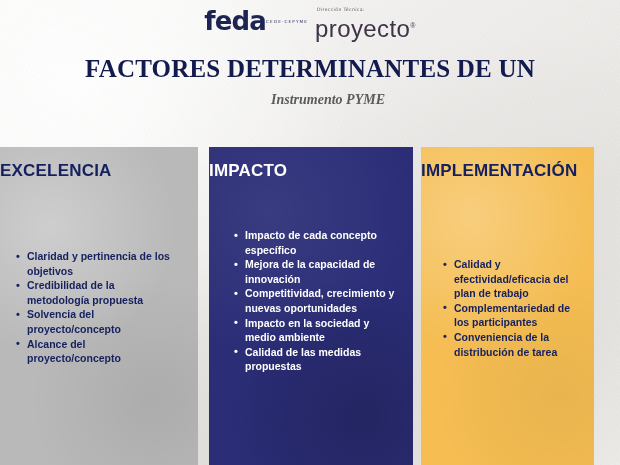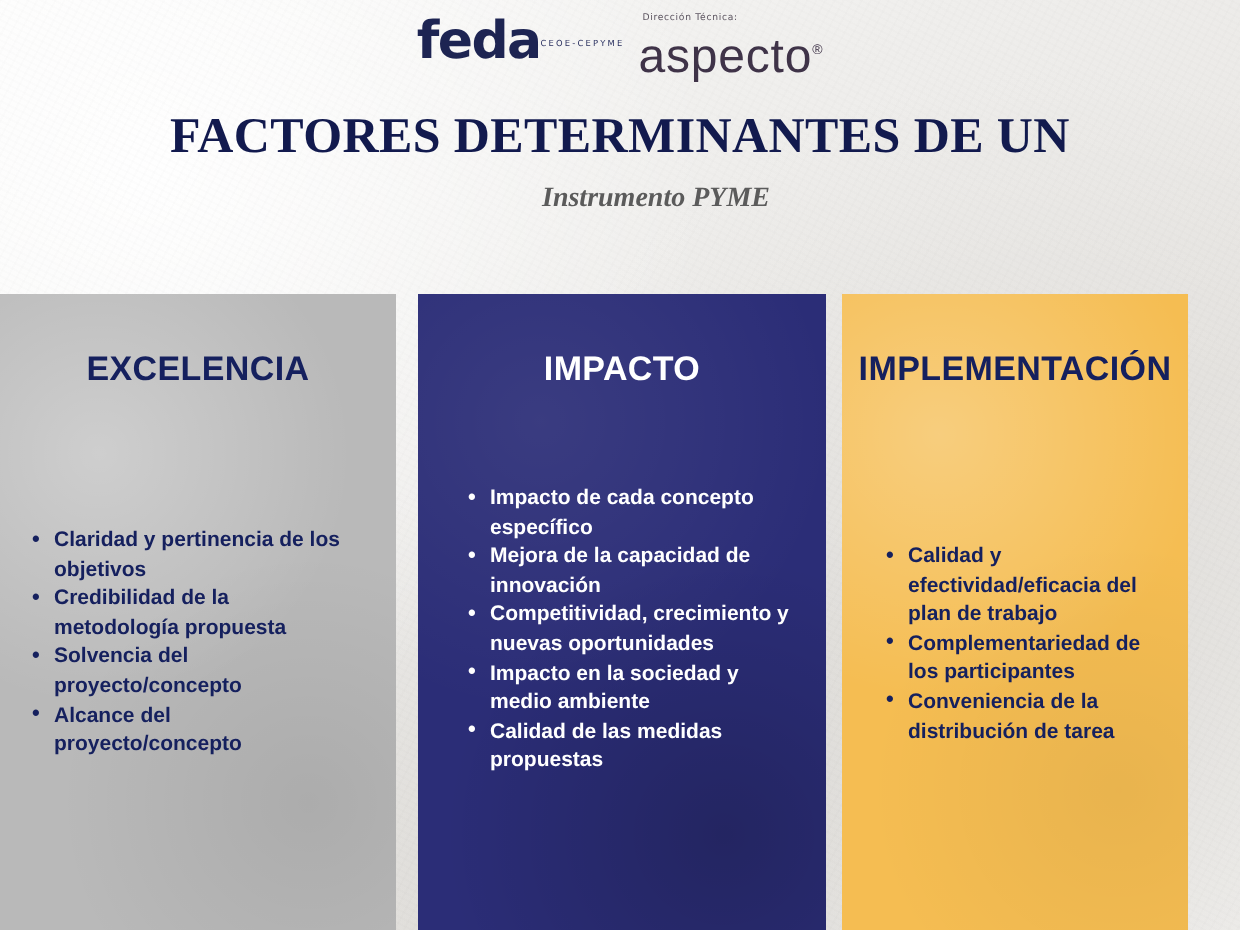--- a/index.html
+++ b/index.html
@@ -163,27 +163,27 @@
   }
   .col-implementacion {
     left: 421px;
     width: 173px;
     background-color: #f5bd52;
     background-image:
       radial-gradient(circle at 28% 22%, rgba(255,255,255,0.25) 0%, rgba(255,255,255,0) 48%),
       radial-gradient(circle at 80% 78%, rgba(0,0,0,0.05) 0%, rgba(0,0,0,0) 44%);
   }
   .col-head {
-    text-align: center;
+    text-align: left;
     font-family: "Liberation Sans", sans-serif;
     font-weight: bold;
     font-size: 17px;
     line-height: 22px;
     letter-spacing: 0.2px;
-    margin-top: 27px;
+    margin-top: 13px;
     white-space: nowrap;
   }
   .col-excelencia .col-head,
   .col-implementacion .col-head { color: #15205e; }
   .col-impacto .col-head { color: #ffffff; }
 
   .bullets {
     list-style: none;
     margin: 0;
     padding: 0;
@@ -221,21 +221,21 @@
 
 <div class="slide">
 
   <div class="logo-band">
     <div class="logo-feda">
       <div class="logo-feda-word">feda</div>
       <div class="logo-feda-sub">CEOE-CEPYME</div>
     </div>
     <div class="logo-capazita">
       <div class="logo-cap-kicker">Dirección Técnica:</div>
-      <div class="logo-cap-word"><span>aspecto</span><span class="logo-cap-reg">®</span></div>
+      <div class="logo-cap-word"><span>proyecto</span><span class="logo-cap-reg">®</span></div>
     </div>
   </div>
 
   <div class="title-block">
     <div class="title-line">FACTORES DETERMINANTES DE UN</div>
     <div class="subtitle">Instrumento PYME</div>
   </div>
 
   <div class="columns">
 

